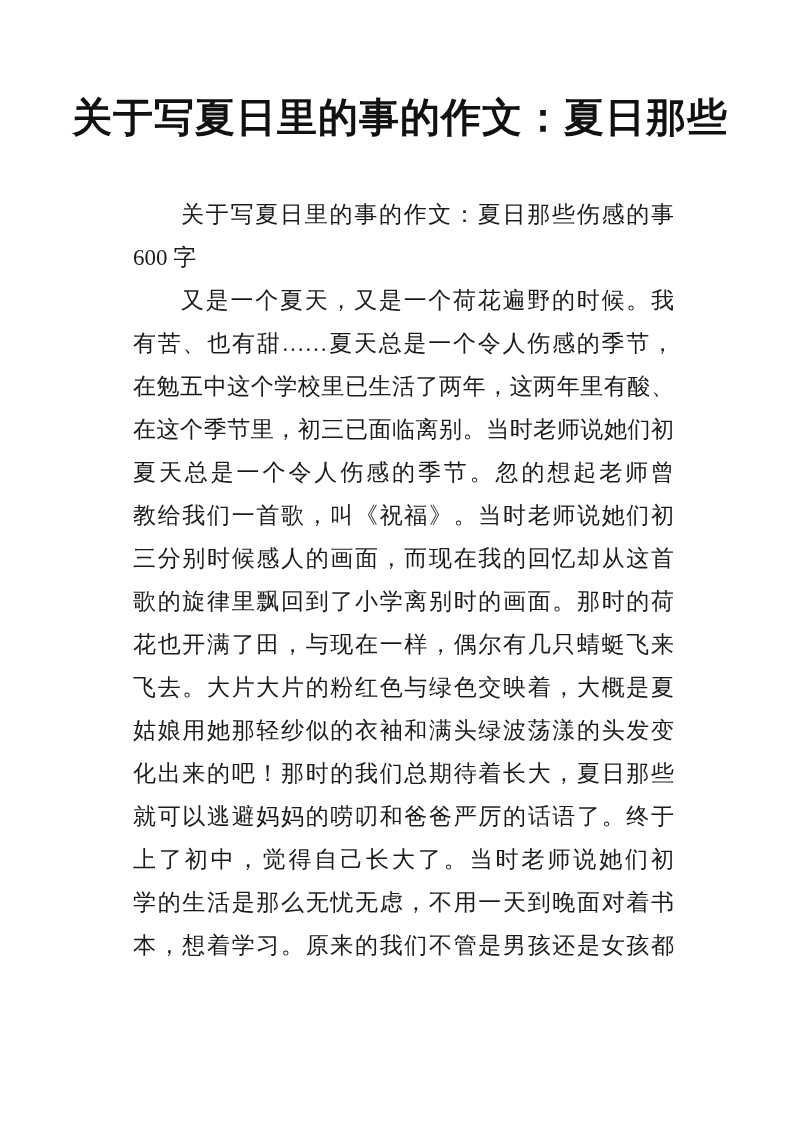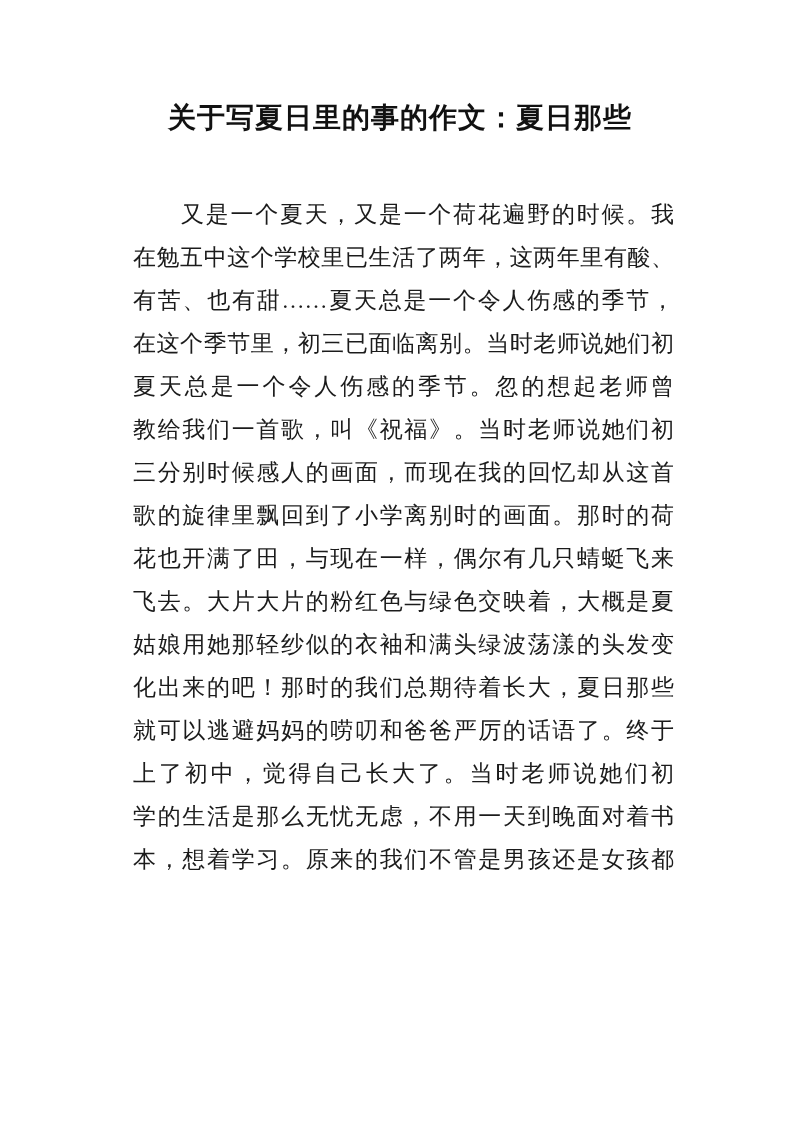--- a/index.html
+++ b/index.html
@@ -15,21 +15,21 @@
     width: 800px;
     height: 1132px;
     background: #ffffff;
     color: #1b1b1b;
   }
   .doc-title {
     margin: 94px 70px 0 70px;
     text-align: center;
     font-family: "Liberation Sans", "DejaVu Sans", sans-serif;
     font-weight: bold;
-    font-size: 28px;
+    font-size: 40px;
     line-height: 47px;
     color: #111111;
     letter-spacing: 1px;
   }
   .doc-title .tline { display: block; }
   .content {
     margin: 52px 0 0 133px;
     width: 541px;
     font-family: "Liberation Serif", "DejaVu Serif", serif;
     font-size: 23px;
@@ -52,25 +52,29 @@
 <body>
 
 <div class="page">
 
   <h1 class="doc-title">
     <span class="tline">关于写夏日里的事的作文：夏日那些</span>
   </h1>
 
   <div class="content">
 
+    <div class="paragraph">
+      <div class="line indent">关于写夏日里的事的作文：夏日那些伤感的事</div>
+      <div class="line plain">600 字</div>
+    </div>
 
     <div class="paragraph">
       <div class="line indent">又是一个夏天，又是一个荷花遍野的时候。我</div>
+      <div class="line">有苦、也有甜……夏天总是一个令人伤感的季节，</div>
       <div class="line">在勉五中这个学校里已生活了两年，这两年里有酸、</div>
-      <div class="line">有苦、也有甜……夏天总是一个令人伤感的季节，</div>
       <div class="line">在这个季节里，初三已面临离别。当时老师说她们初</div>
       <div class="line">夏天总是一个令人伤感的季节。忽的想起老师曾</div>
       <div class="line">教给我们一首歌，叫《祝福》。当时老师说她们初</div>
       <div class="line">三分别时候感人的画面，而现在我的回忆却从这首</div>
       <div class="line">歌的旋律里飘回到了小学离别时的画面。那时的荷</div>
       <div class="line">花也开满了田，与现在一样，偶尔有几只蜻蜓飞来</div>
       <div class="line">飞去。大片大片的粉红色与绿色交映着，大概是夏</div>
       <div class="line">姑娘用她那轻纱似的衣袖和满头绿波荡漾的头发变</div>
       <div class="line">化出来的吧！那时的我们总期待着长大，夏日那些</div>
       <div class="line">就可以逃避妈妈的唠叨和爸爸严厉的话语了。终于</div>

